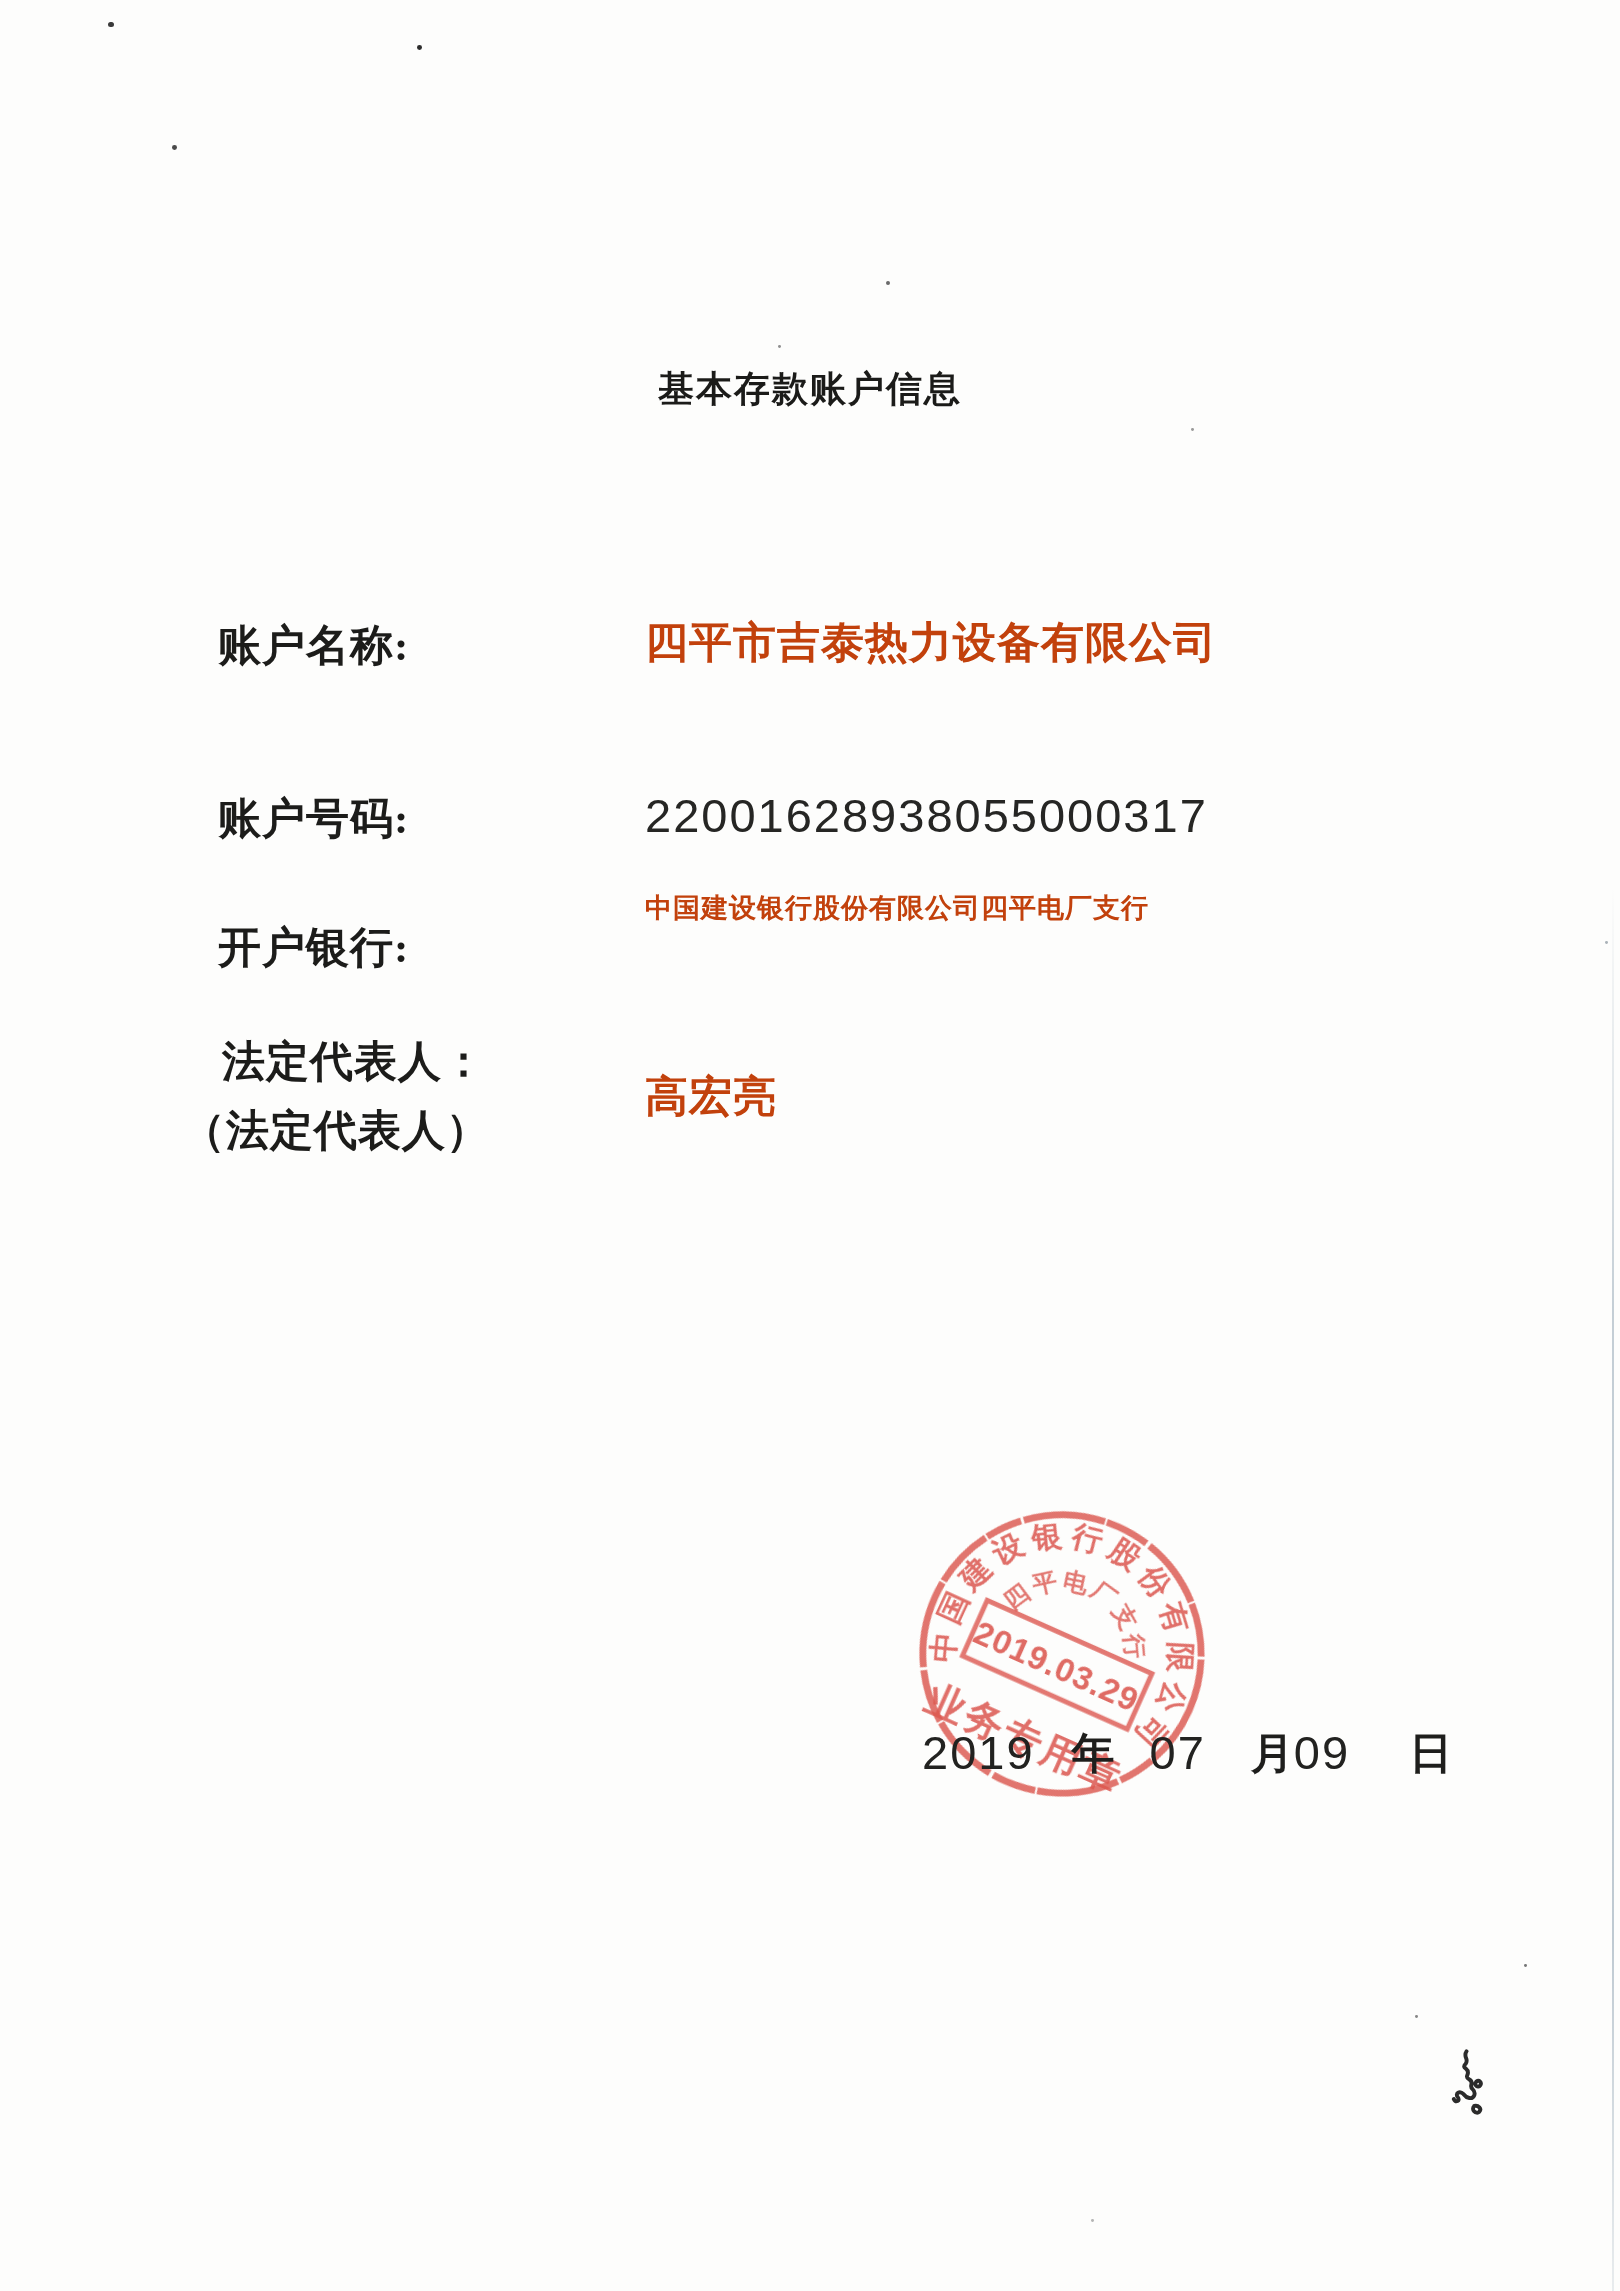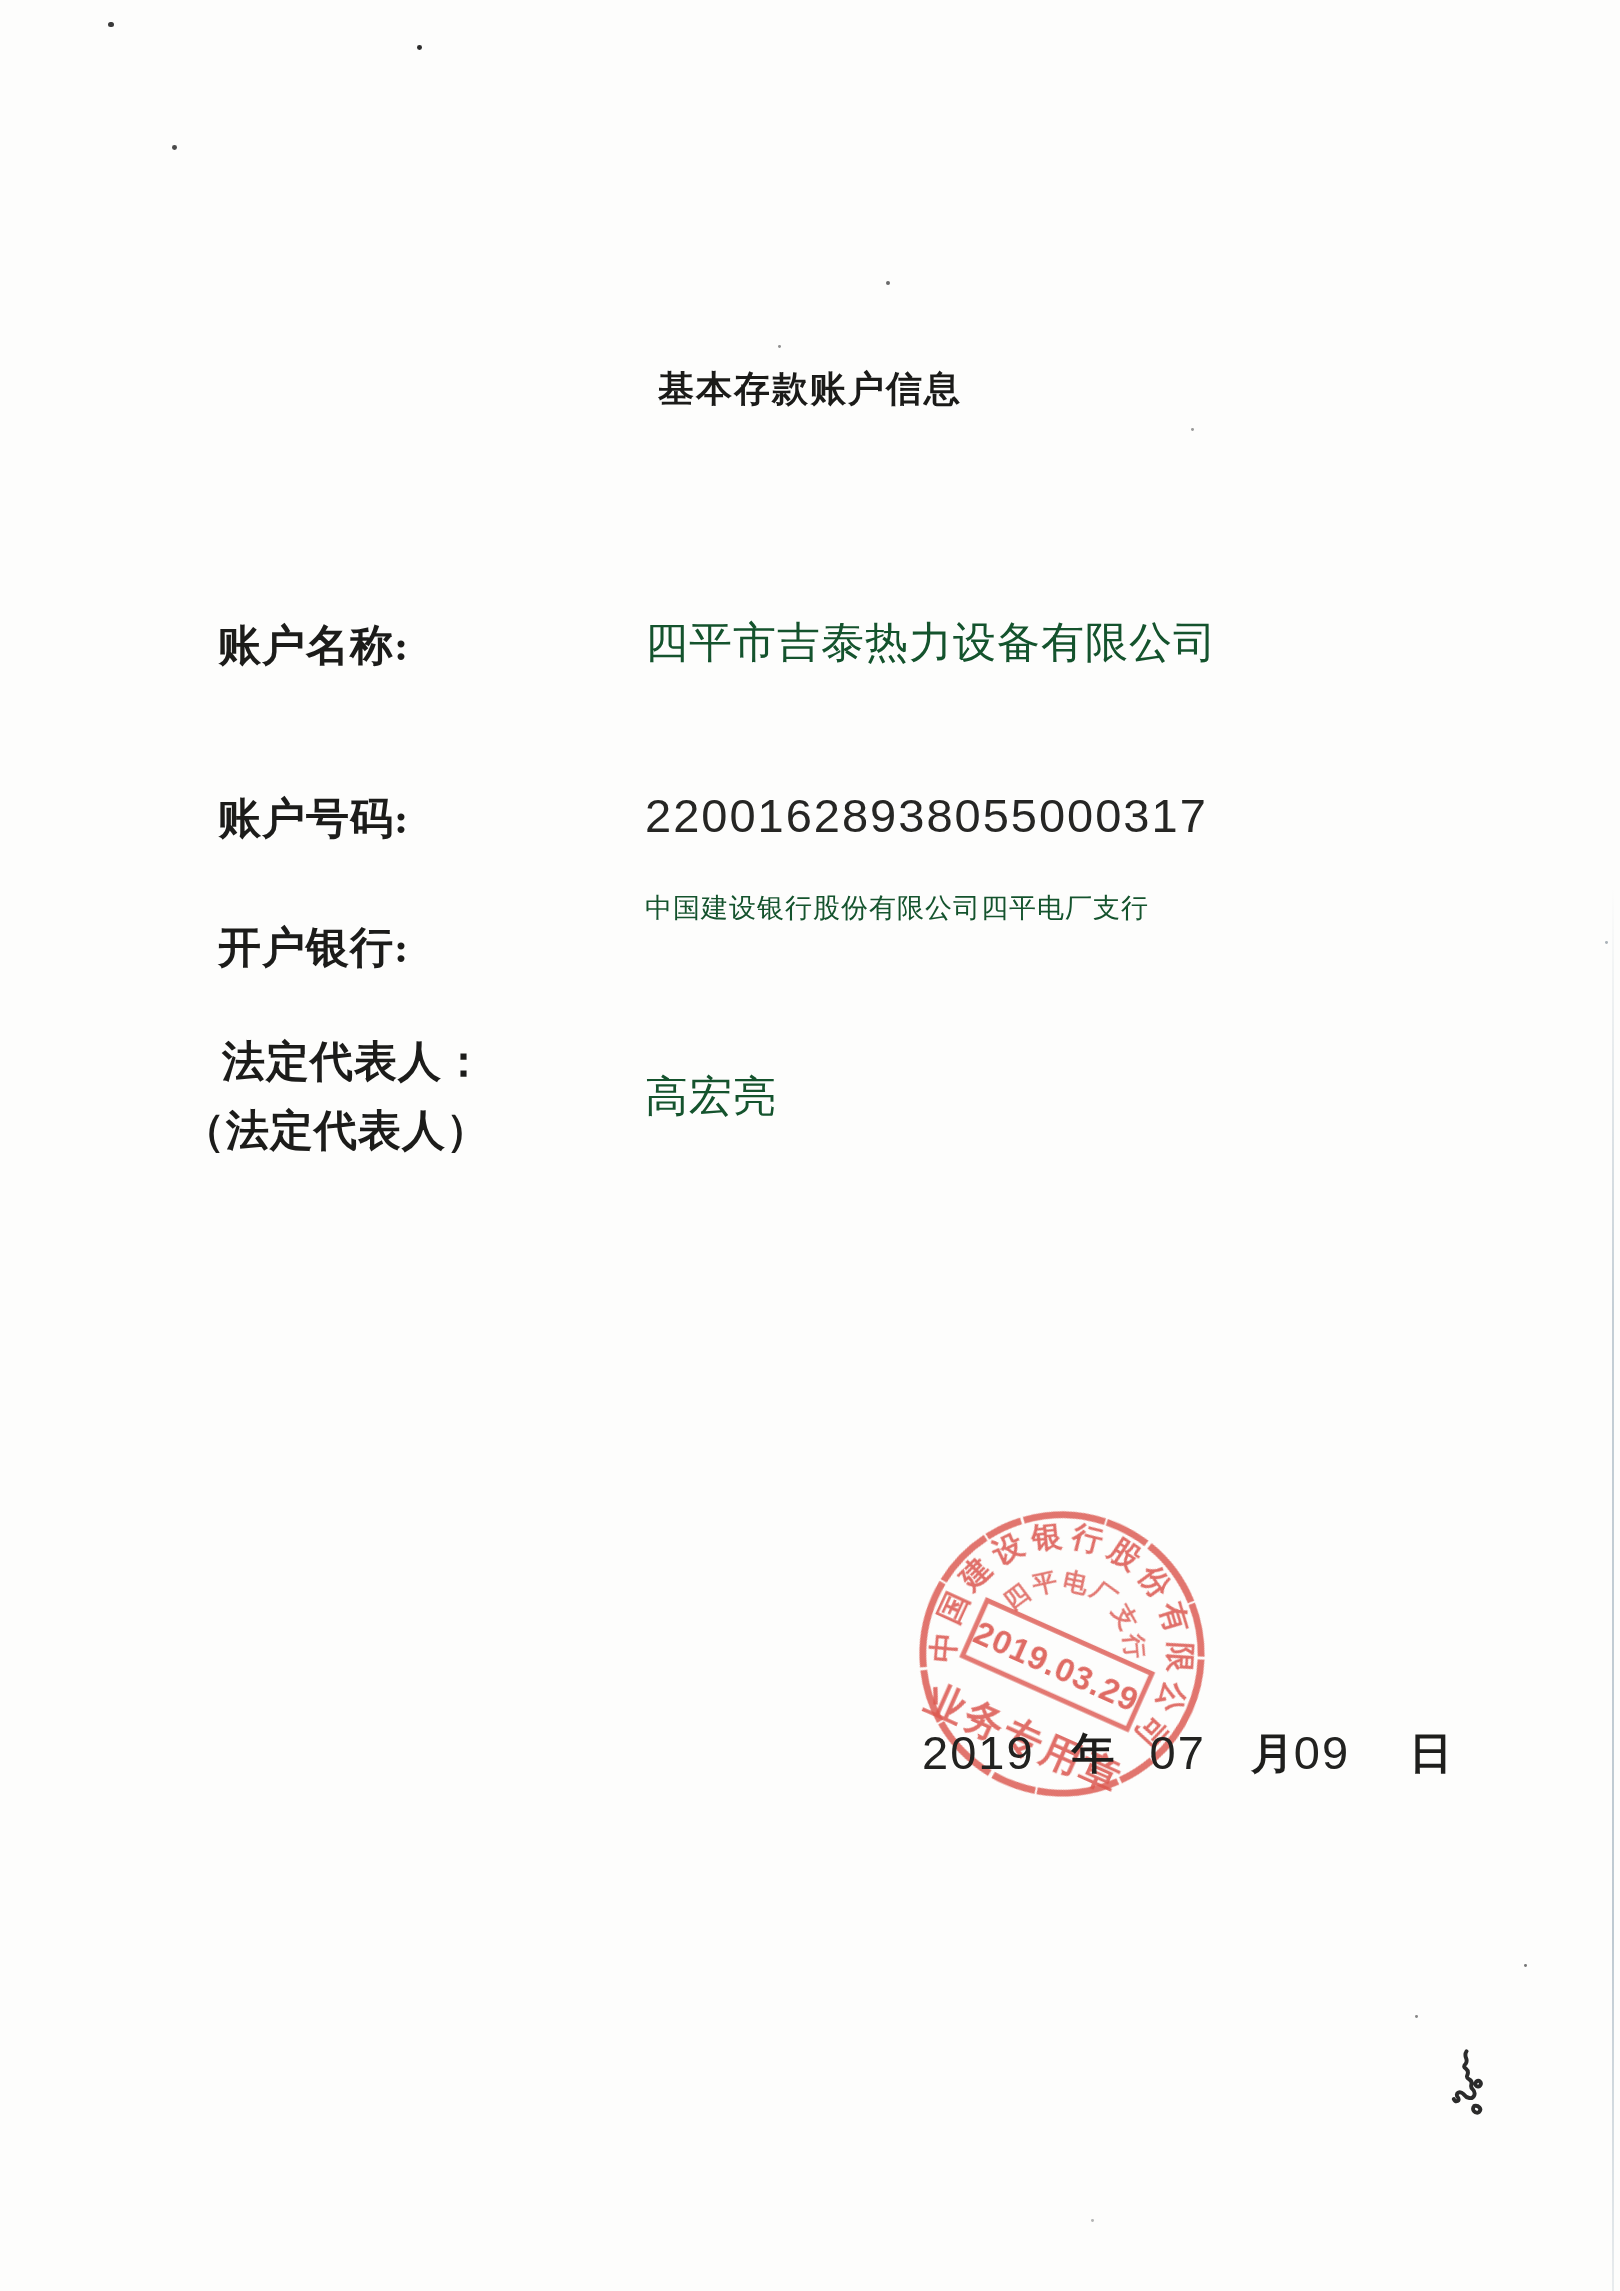--- a/index.html
+++ b/index.html
@@ -19,22 +19,22 @@
     font-family:"Liberation Serif", serif;
   }
 
   
   .flabel{
     position:absolute;font-size:43px;font-weight:700;
     color:#1c1c1a;letter-spacing:1px;white-space:nowrap;
     font-family:"Liberation Serif", serif;
   }
   .fvalue{
-    position:absolute;left:645px;font-size:43px;font-weight:400;
-    color:#14532d;letter-spacing:1px;white-space:nowrap;
+    position:absolute;left:645px;font-size:43px;font-weight:700;
+    color:#c2410c;letter-spacing:1px;white-space:nowrap;
     font-family:"Liberation Serif", serif;
   }
   .fvalue.num{
     font-family:"Liberation Sans", sans-serif;
     font-size:47px;letter-spacing:2px;color:#262624;font-weight:400;
   }
   .r1-label{top:617px;left:218px;text-align:right;}
   .r1-value{top:614px;}
   .r2-label{top:790px;left:218px;}
   .r2-value{top:788px;}

